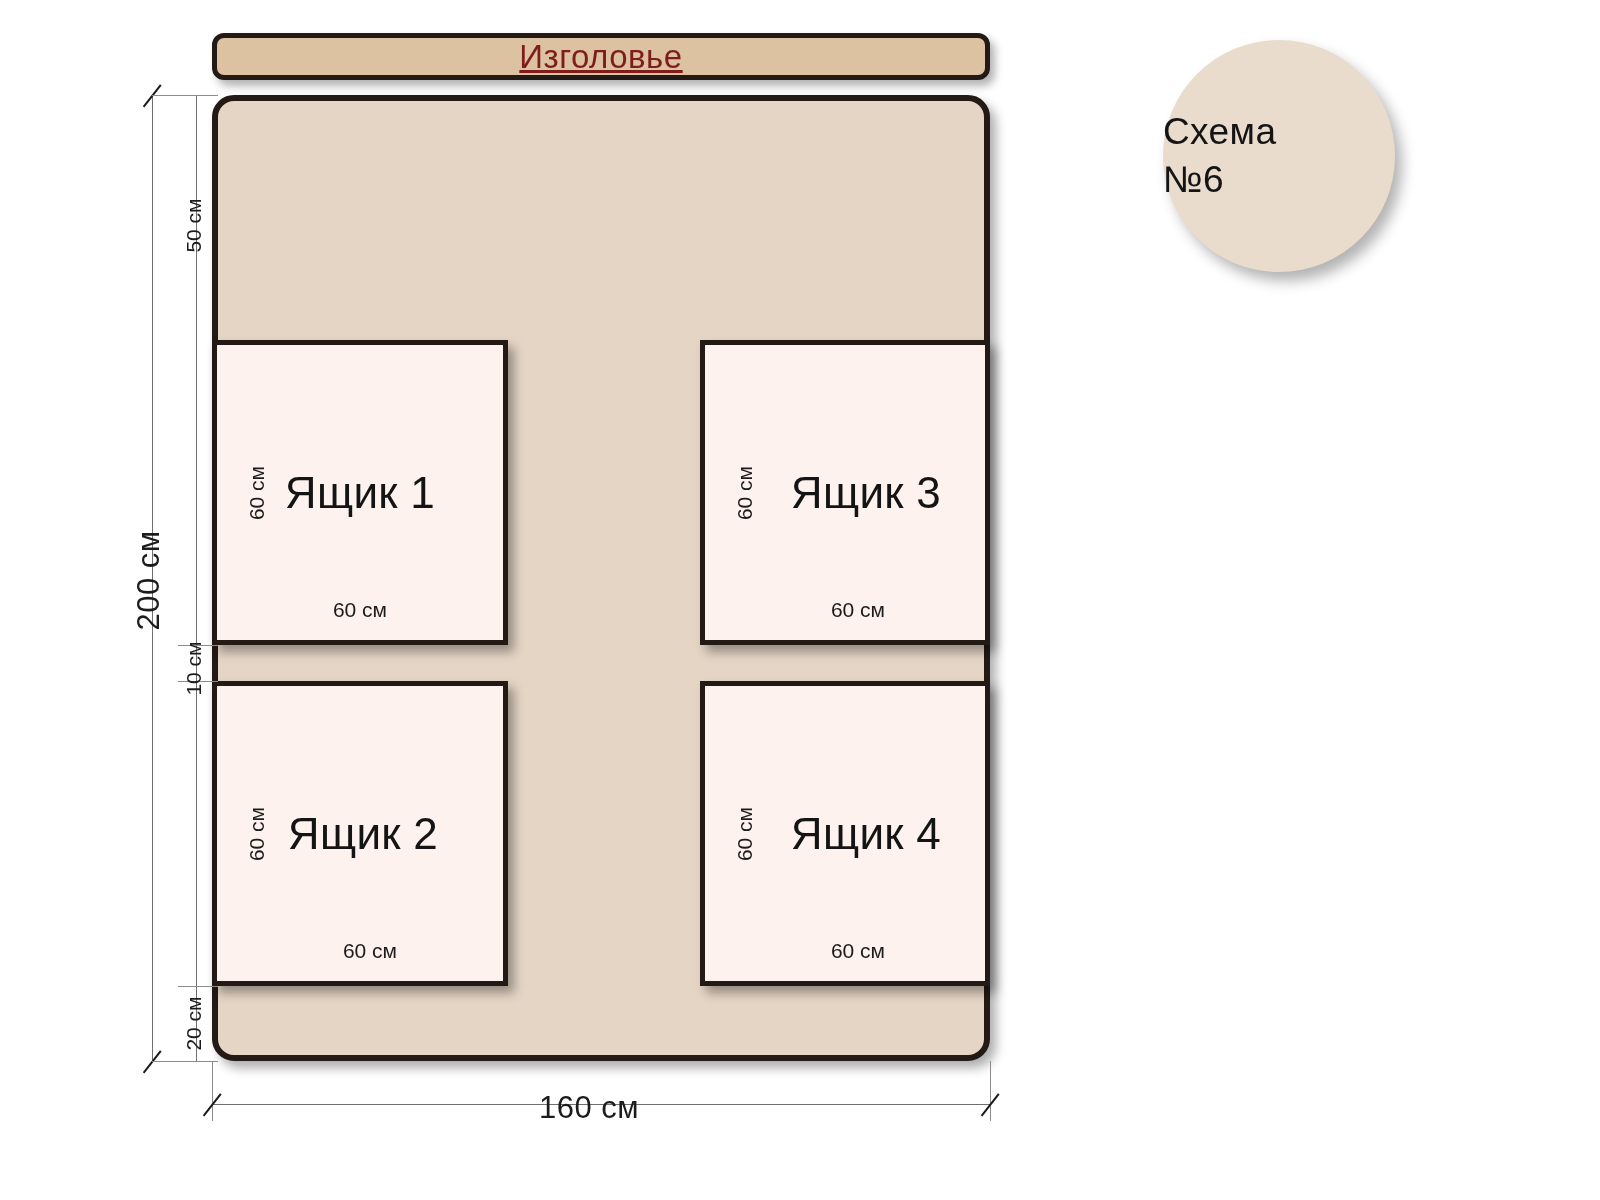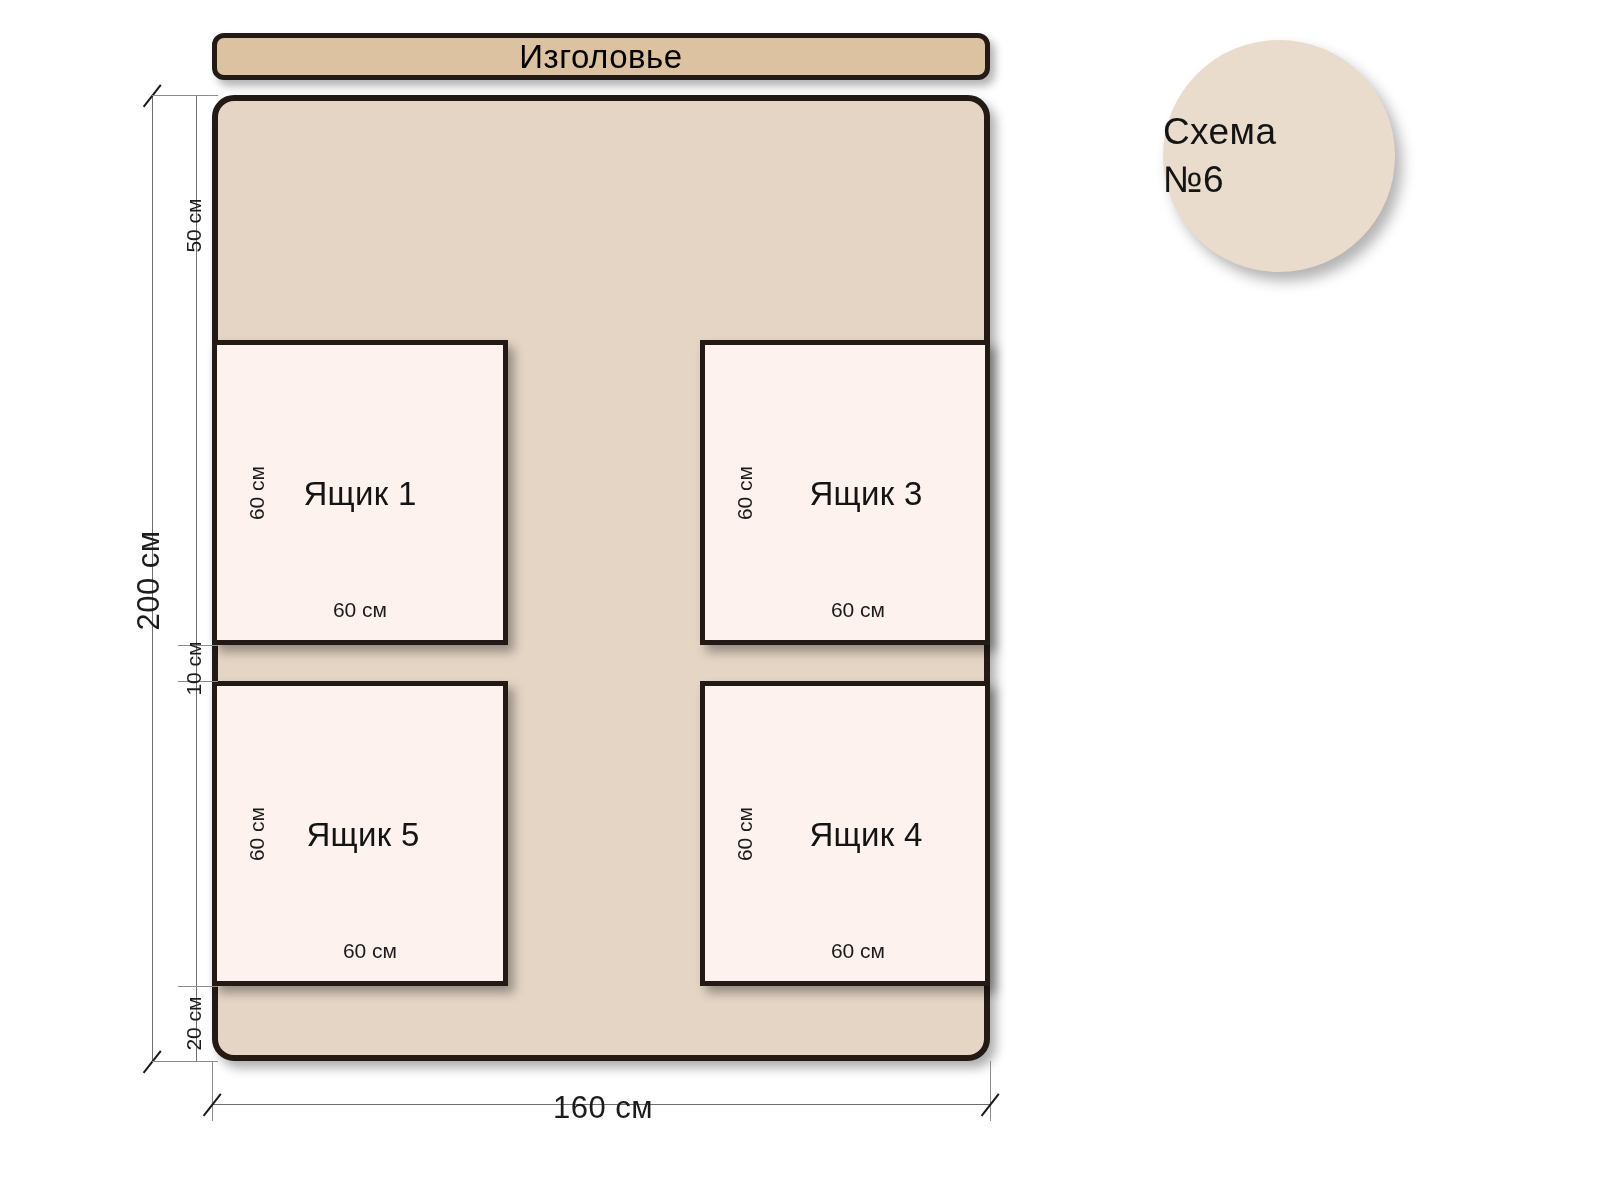--- a/index.html
+++ b/index.html
@@ -35,23 +35,24 @@
     border-radius: 12px;
     box-sizing: border-box;
     box-shadow: 5px 6px 9px rgba(0,0,0,0.30);
     display: flex;
     align-items: center;
     justify-content: center;
   }
   .headboard-label {
     font-size: 33px;
     letter-spacing: 0.5px;
-    color: #000000;
-    white-space: nowrap;
-    line-height: 1;
+    color: #7f1d1d;
+    white-space: nowrap;
+    line-height: 1;
+    text-decoration: underline;
   }
 
   
   .bed-body {
     position: absolute;
     left: 212px;
     top: 95px;
     width: 778px;
     height: 966px;
     background: #E5D5C5;
@@ -69,21 +70,21 @@
     box-sizing: border-box;
     box-shadow: 6px 7px 10px rgba(0,0,0,0.34);
   }
   .drawer-title {
     position: absolute;
     left: 0;
     right: 0;
     top: 50%;
     transform: translateY(-50%);
     text-align: center;
-    font-size: 33px;
+    font-size: 44px;
     letter-spacing: 0.3px;
     color: #141414;
     line-height: 1;
     white-space: nowrap;
   }
   .drawer-title.shift-right { padding-left: 42px; }
   .drawer-title.shift-left  { padding-left: 6px; }
 
   .drawer-h-dim {
     position: absolute;
@@ -193,21 +194,21 @@
   <div class="bed-body"></div>
 
   <div class="drawer" id="drawer-1">
     <span class="drawer-v-dim">60 см</span>
     <span class="drawer-title">Ящик 1</span>
     <span class="drawer-h-dim">60 см</span>
   </div>
 
   <div class="drawer" id="drawer-2">
     <span class="drawer-v-dim">60 см</span>
-    <span class="drawer-title shift-left">Ящик 5</span>
+    <span class="drawer-title shift-left">Ящик 2</span>
     <span class="drawer-h-dim nudge-r2">60 см</span>
   </div>
 
   <div class="drawer" id="drawer-3">
     <span class="drawer-v-dim">60 см</span>
     <span class="drawer-title shift-right">Ящик 3</span>
     <span class="drawer-h-dim nudge-r">60 см</span>
   </div>
 
   <div class="drawer" id="drawer-4">
@@ -233,20 +234,20 @@
 
   <div class="dim-label vert" style="left:143px; top:658px; width:100px; text-align:center;">10 см</div>
 
   <div class="dim-label vert" style="left:143px; top:1013px; width:100px; text-align:center;">20 см</div>
 
   <div class="ext-line" style="left:212px; top:1061px; width:1px; height:60px;"></div>
   <div class="ext-line" style="left:990px; top:1061px; width:1px; height:60px;"></div>
   <div class="dim-line-h" style="left:212px; top:1104px; width:778px;"></div>
   <div class="tick" style="left:198px; top:1104px;"></div>
   <div class="tick" style="left:976px; top:1104px;"></div>
-  <div class="dim-label big" style="left:214px; top:1092px; width:778px; text-align:center;">160 см</div>
+  <div class="dim-label big" style="left:200px; top:1092px; width:778px; text-align:center;">160 см</div>
 
   <div class="badge">
     <span class="badge-line">Схема</span>
     <span class="badge-line">№6</span>
   </div>
 
 </div>
 
 </body></html>

